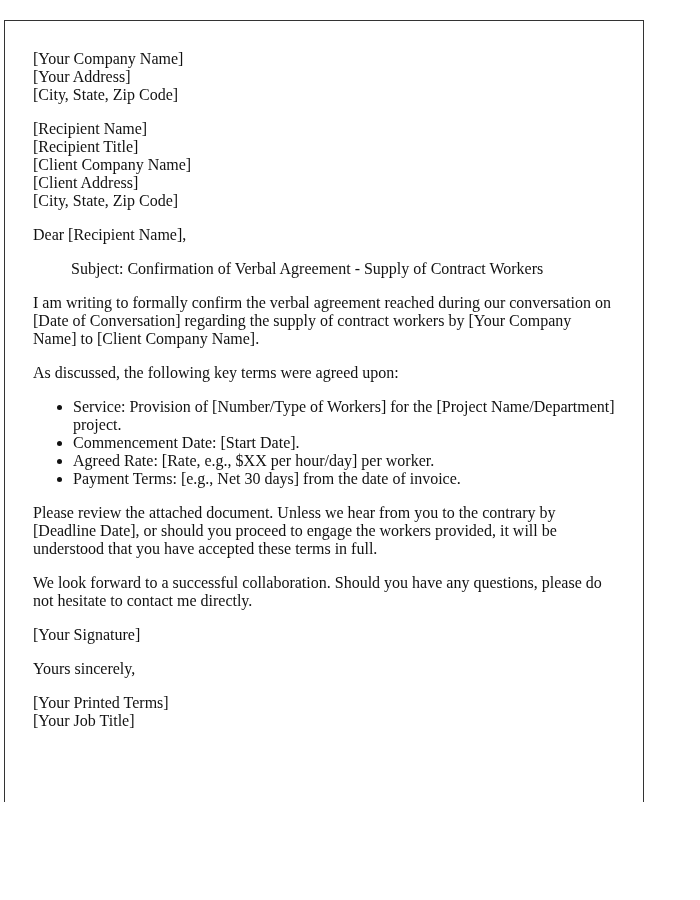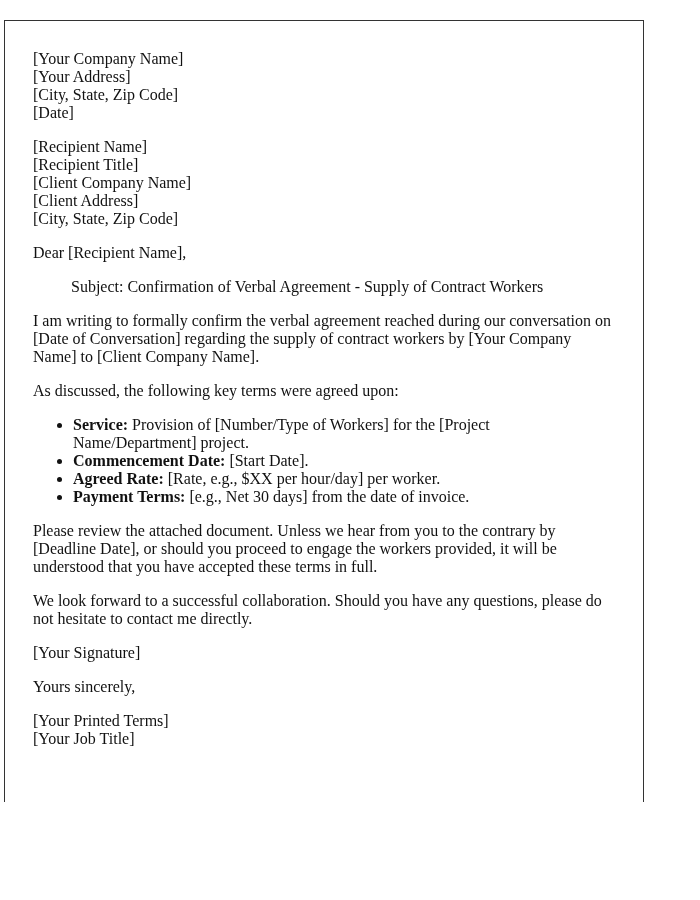--- a/index.html
+++ b/index.html
@@ -31,33 +31,32 @@
     }
     .block { margin: 0 0 16px 0; }
     .line { display: block; }
     p { margin: 0 0 16px 0; }
     .subject { font-weight: normal; margin-left: 38px; }
     ul {
       margin: 0 0 16px 0;
       padding-left: 40px;
     }
     ul li { margin: 0; }
-    ul li b { font-weight: bold; }
+    ul li b { font-weight: normal; }
     .signature-block { margin: 0; }
   </style>
 </head>
 <body>
 
 <div class="page">
 
   <div class="block">
     <span class="line">[Your Company Name]</span>
     <span class="line">[Your Address]</span>
     <span class="line">[City, State, Zip Code]</span>
-    <span class="line">[Date]</span>
   </div>
 
   <div class="block">
     <span class="line">[Recipient Name]</span>
     <span class="line">[Recipient Title]</span>
     <span class="line">[Client Company Name]</span>
     <span class="line">[Client Address]</span>
     <span class="line">[City, State, Zip Code]</span>
   </div>
 

